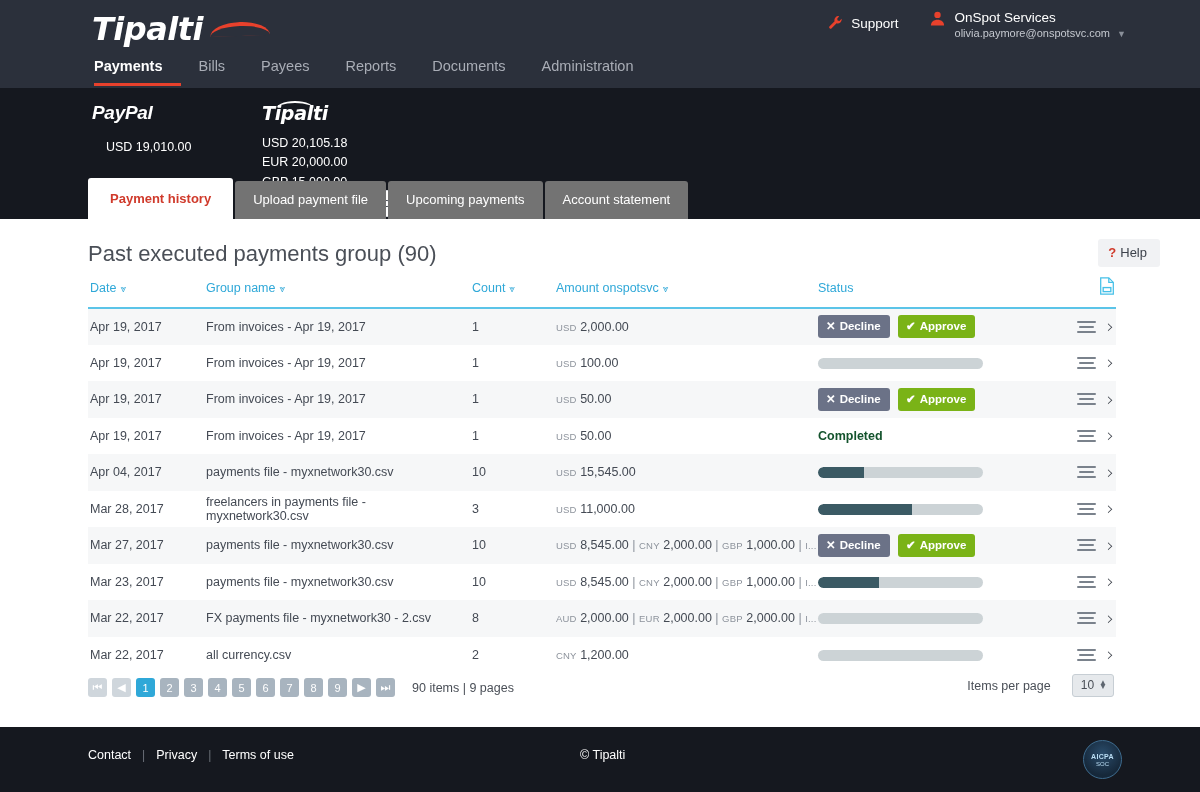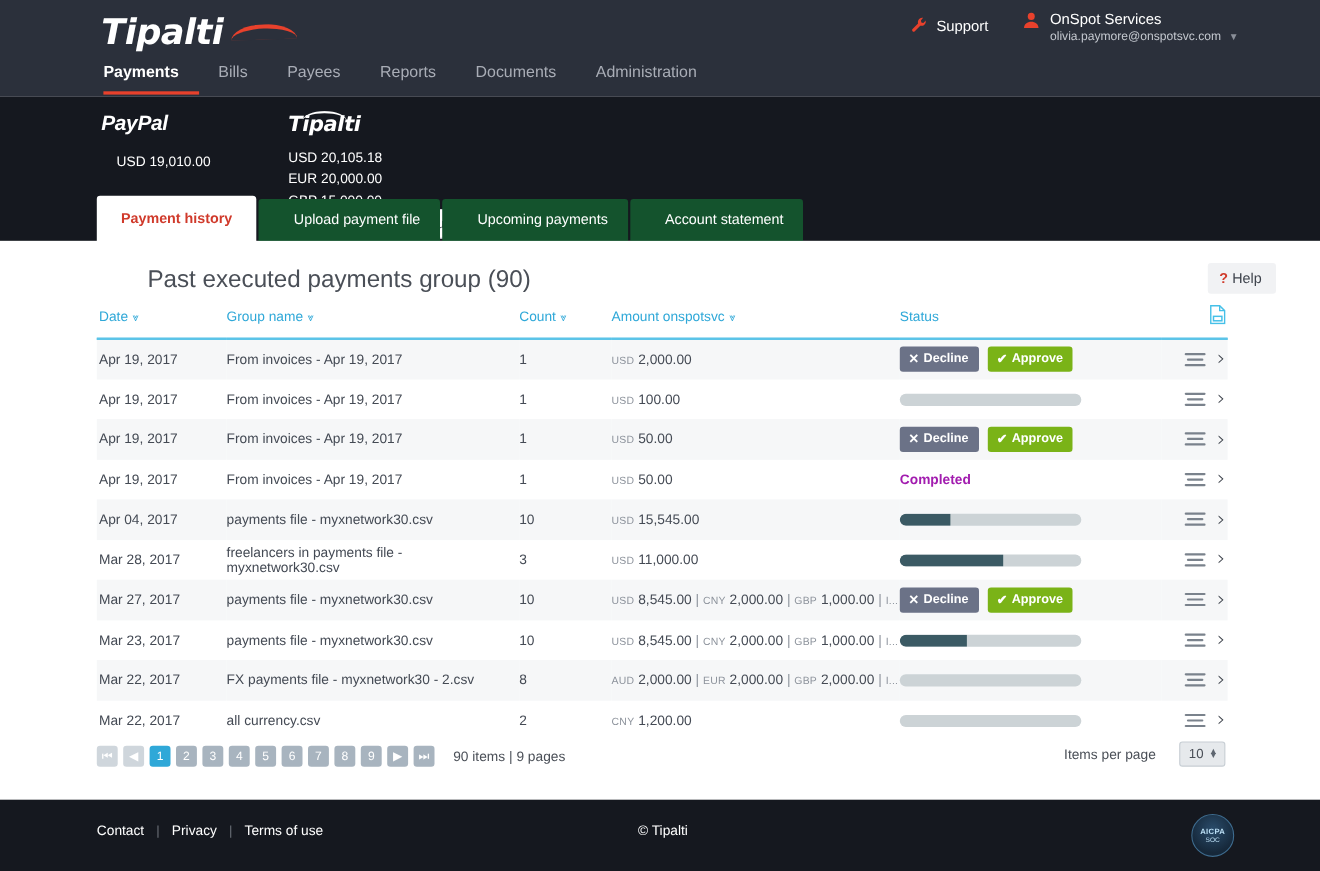--- a/index.html
+++ b/index.html
@@ -91,34 +91,34 @@
     font-size: 12px; color: #2b303b; padding: 5px 11px 6px 9px;
     cursor: pointer; display: flex; align-items: center; gap: 4px;
   }
   .plus { color: #e8412c; font-weight: bold; font-size: 14px; line-height: 1; }
 
   .tabs {
     position: absolute; left: 88px; bottom: 0;
     display: flex; align-items: flex-end; gap: 2px;
   }
   .tab {
-    background: #14532d; color: #ffffff; font-size: 13px;
-    padding: 11px 18px 12px 32px; cursor: pointer; white-space: nowrap;
+    background: #737373; color: #ffffff; font-size: 13px;
+    padding: 11px 18px 12px 18px; cursor: pointer; white-space: nowrap;
     border-radius: 3px 3px 0 0;
   }
   .tab.active {
     background: #ffffff; color: #d03a2b; font-weight: bold;
     padding: 13px 22px 13px 22px;
   }
 
   
   .main { position: relative; background: #ffffff; height: 508px; }
   .page-title {
     position: absolute; left: 88px; top: 22px;
-    font-size: 22px; color: #4a4f57; font-weight: normal; margin-left: 46px;
+    font-size: 22px; color: #4a4f57; font-weight: normal;
   }
   .help-btn {
     position: absolute; right: 40px; top: 20px;
     background: #f1f2f4; border-radius: 3px;
     padding: 6px 13px 7px 10px; font-size: 13px; color: #3d424b;
     cursor: pointer; display: flex; align-items: center; gap: 4px;
   }
   .help-q { color: #d03a2b; font-weight: bold; font-size: 13px; }
 
   table.grid { position: absolute; left: 88px; top: 58px; width: 1028px; border-collapse: collapse; }
@@ -142,21 +142,21 @@
   .amt { font-size: 12.5px; color: #444a54; }
   .ellip { color:#8d939c; }
 
   .btn-decline, .btn-approve {
     display: inline-flex; align-items: center; gap: 4px;
     font-size: 11.5px; color: #ffffff; border-radius: 3px;
     padding: 4px 9px 5px 8px; cursor: pointer; font-weight: bold;
   }
   .btn-decline { background: #6b7287; }
   .btn-approve { background: #7ab317; margin-left: 5px; }
-  .completed { color: #a21caf; font-size: 12.5px; font-weight: bold; cursor: pointer; }
+  .completed { color: #14532d; font-size: 12.5px; font-weight: bold; cursor: pointer; }
 
   .pbar {
     width: 165px; height: 11px; background: #ccd3d6; border-radius: 6px;
     overflow: hidden; position: relative; display: inline-block; vertical-align: middle;
   }
   .pbar > i { display: block; height: 100%; background: #3b5a64; border-radius: 6px 0 0 6px; }
 
   .row-actions { display: flex; align-items: center; justify-content: flex-end; gap: 10px; padding-right: 2px;}
   .hamburger { width: 19px; cursor: pointer; }
   .hamburger span { display: block; height: 2px; background: #7a828c; margin: 3px 0; border-radius: 1px; }

